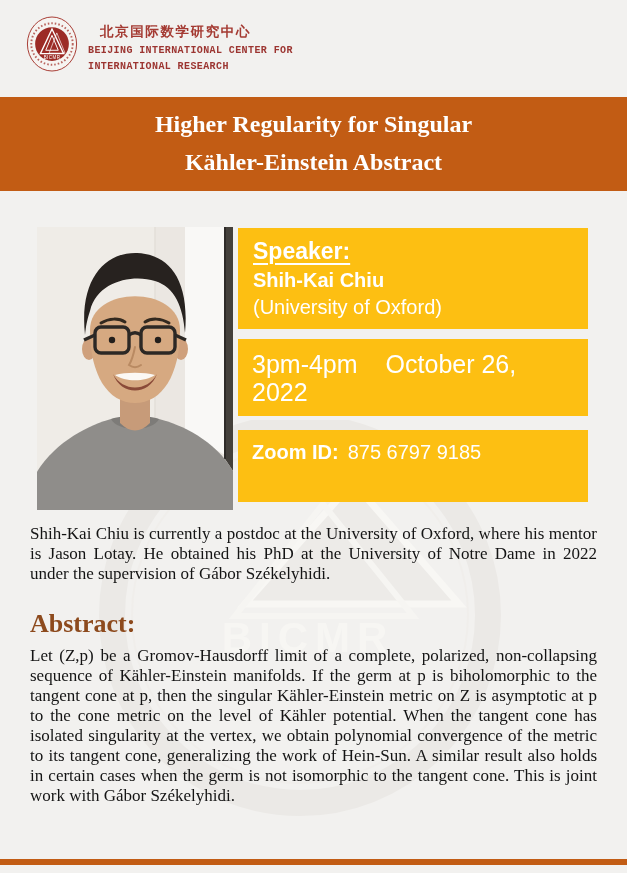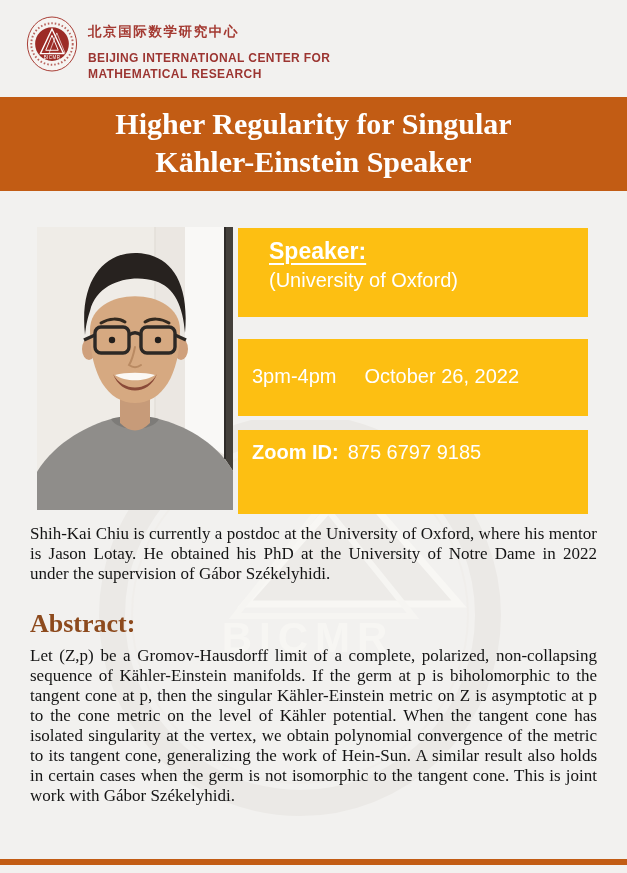--- a/index.html
+++ b/index.html
@@ -10,50 +10,50 @@
     font-family:"Liberation Sans", sans-serif;
   }
   
   .watermark { position:absolute; left:95px; top:420px; width:430px; height:430px; pointer-events:none; }
   
   .header { position:absolute; left:0; top:0; width:627px; height:97px; }
   .logo { position:absolute; left:25px; top:14px; width:54px; height:60px; }
   .org { position:absolute; left:88px; top:23px; }
   .org-cn {
     font-size:13.5px; font-weight:bold; letter-spacing:1.6px;
-    color:#a43a32; line-height:18px; white-space:nowrap;
+    color:#a43a32; line-height:18px; white-space:nowrap;margin-left:12px;
   }
   .org-en {
-    margin-top:10px; font-size:12px; font-weight:bold; letter-spacing:0.4px;
-    color:#9c3531; line-height:15.5px; white-space:nowrap;
+    margin-top:2px; font-size:10px; font-weight:bold; letter-spacing:0.4px;
+    color:#9c3531; line-height:15.5px; white-space:nowrap;font-family:Liberation Mono, monospace;
   }
   
   .banner {
     position:absolute; left:0; top:97px; width:627px; height:94px;
     background:#c25c14; color:#ffffff; text-align:center;
     font-family:"Liberation Serif", serif; font-weight:bold;
-    font-size:30px; line-height:38px; padding-top:8px;
+    font-size:24px; line-height:38px; padding-top:8px;
   }
   
   .photo { position:absolute; left:37px; top:227px; width:196px; height:283px; }
   
   .box {
     position:absolute; left:238px; width:350px;
     background:#fdbf12; color:#ffffff;
   }
-  .speaker-box { top:228px; height:89px; padding:7px 31px; }
+  .speaker-box { top:228px; height:101px; padding:7px 15px; }
   .time-box    { top:339px; height:77px;  padding:6px 14px; }
-  .zoom-box    { top:430px; height:84px;  padding:7px 14px; }
+  .zoom-box    { top:430px; height:72px;  padding:7px 14px; }
   .box-heading {
     font-size:23px; font-weight:bold; line-height:32px;
     text-decoration:underline; text-decoration-thickness:2px; text-underline-offset:4px;
   }
   .box-line { font-size:20px; line-height:27px; }
   .box-line.bold { font-weight:bold; }
-  .time-row { font-size:20px; line-height:28px; margin-top:17px; }
+  .time-row { font-size:25px; line-height:28px; margin-top:5px; }
   .time-date { margin-left:28px; }
   .zoom-row { font-size:20px; line-height:31px; }
   .zoom-label { font-weight:bold; }
   .zoom-sep { font-weight:bold; }
   .zoom-val { margin-left:9px; }
   
   .bio {
     position:absolute; left:30px; top:524px; width:567px;
     font-family:"Liberation Serif", serif; font-size:17px; line-height:20px;
     color:#141414; text-align:justify;
@@ -91,28 +91,28 @@
       <circle cx="28" cy="30" r="17.5" fill="#9c2b26"></circle>
       <polygon points="28,14.5 16,40 40,40" fill="none" stroke="#ffffff" stroke-width="1.4"></polygon>
       <polygon points="28,21 21.5,36.5 34.5,36.5" fill="none" stroke="#ffffff" stroke-width="1"></polygon>
       <polygon points="33,18.5 25,39.5 41.5,39.5" fill="none" stroke="#ffffff" stroke-width="0.8" opacity="0.85"></polygon>
       <text x="28" y="46" text-anchor="middle" font-size="4.6" letter-spacing="0.5" fill="#ffffff" font-family="Liberation Sans, sans-serif">BICMR</text>
     </svg>
     <div class="org">
       <div class="org-cn">北京国际数学研究中心</div>
       <div class="org-en">
         <div>BEIJING INTERNATIONAL CENTER FOR</div>
-        <div>MATHEMATICAL RESEARCH</div>
+        <div>INTERNATIONAL RESEARCH</div>
       </div>
     </div>
   </div>
 
   <div class="banner">
     <div>Higher Regularity for Singular</div>
-    <div>Kähler-Einstein Speaker</div>
+    <div>Kähler-Einstein Abstract</div>
   </div>
 
   <svg class="photo" viewBox="0 0 196 283" preserveAspectRatio="none" aria-hidden="true">
     <rect width="196" height="283" fill="#ebe7e2"></rect>
     <rect width="118" height="283" fill="#efece7"></rect>
     <line x1="118" y1="0" x2="118" y2="200" stroke="#e3dfd9" stroke-width="1.5"></line>
     <polygon points="148,0 188,0 188,228 148,205" fill="#f9f8f6"></polygon>
     <polygon points="188,0 196,0 196,244 188,232" fill="#44403b"></polygon>
     <line x1="188" y1="0" x2="188" y2="232" stroke="#2e2b28" stroke-width="2"></line>
 
@@ -135,20 +135,21 @@
     </g>
     <circle cx="75" cy="113" r="3.2" fill="#231f1c"></circle>
     <circle cx="121" cy="113" r="3.2" fill="#231f1c"></circle>
     <path d="M 98,120 C 96,130 94,135 92,138 C 96,141 100,141 104,138" stroke="#b98a62" stroke-width="2" fill="none" stroke-linecap="round"></path>
     <path d="M 76,147 C 86,165 110,165 120,147 C 112,169 84,169 76,147 Z" fill="#8a4a38"></path>
     <path d="M 78,148 C 88,155 108,155 118,148 C 108,145 88,145 78,148 Z" fill="#fbf8f4"></path>
   </svg>
 
   <div class="box speaker-box">
     <div class="box-heading">Speaker:</div>
+    <div class="box-line bold">Shih-Kai Chiu</div>
     <div class="box-line">(University of Oxford)</div>
   </div>
 
   <div class="box time-box">
     <div class="time-row">
       <span>3pm-4pm</span><span class="time-date">October 26, 2022</span>
     </div>
   </div>
 
   <div class="box zoom-box">

